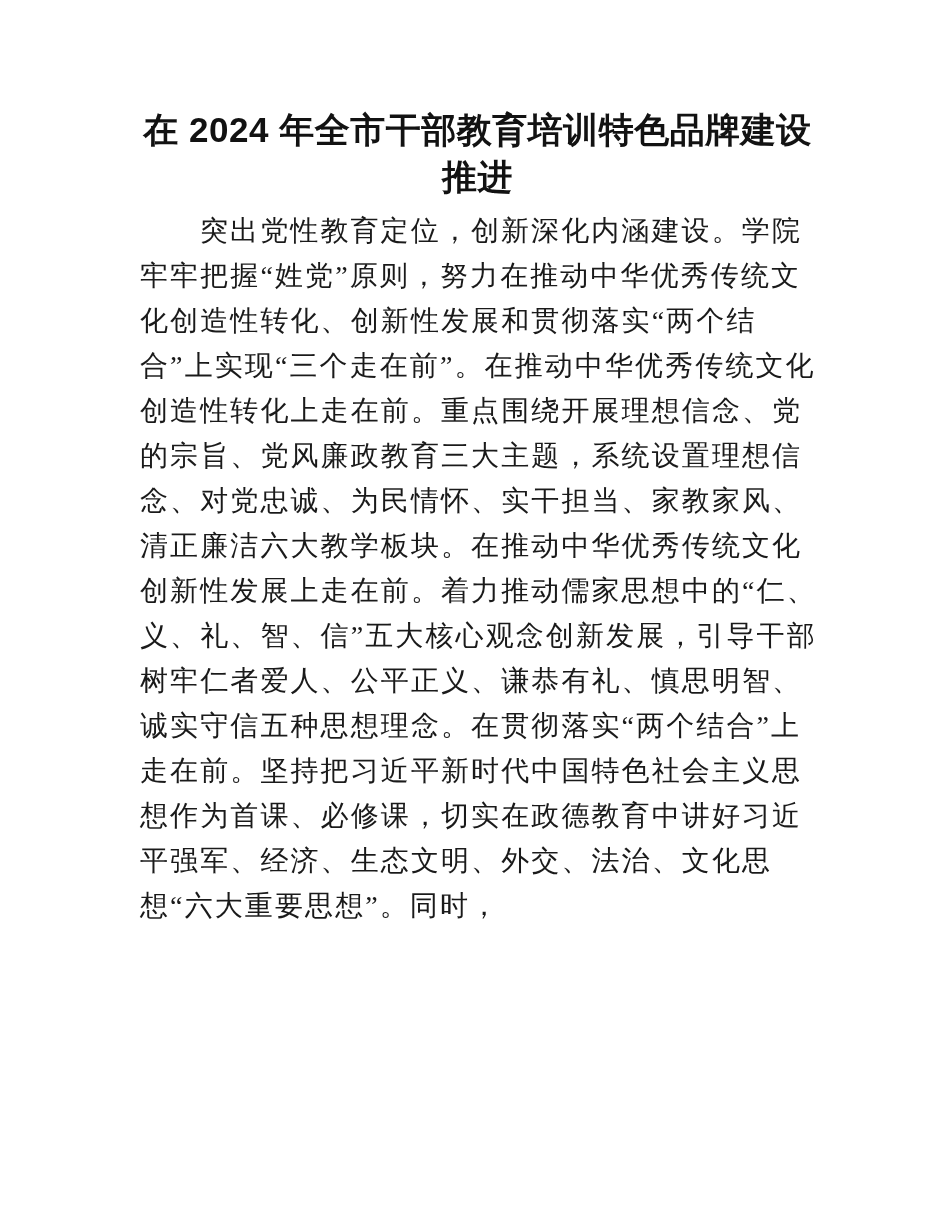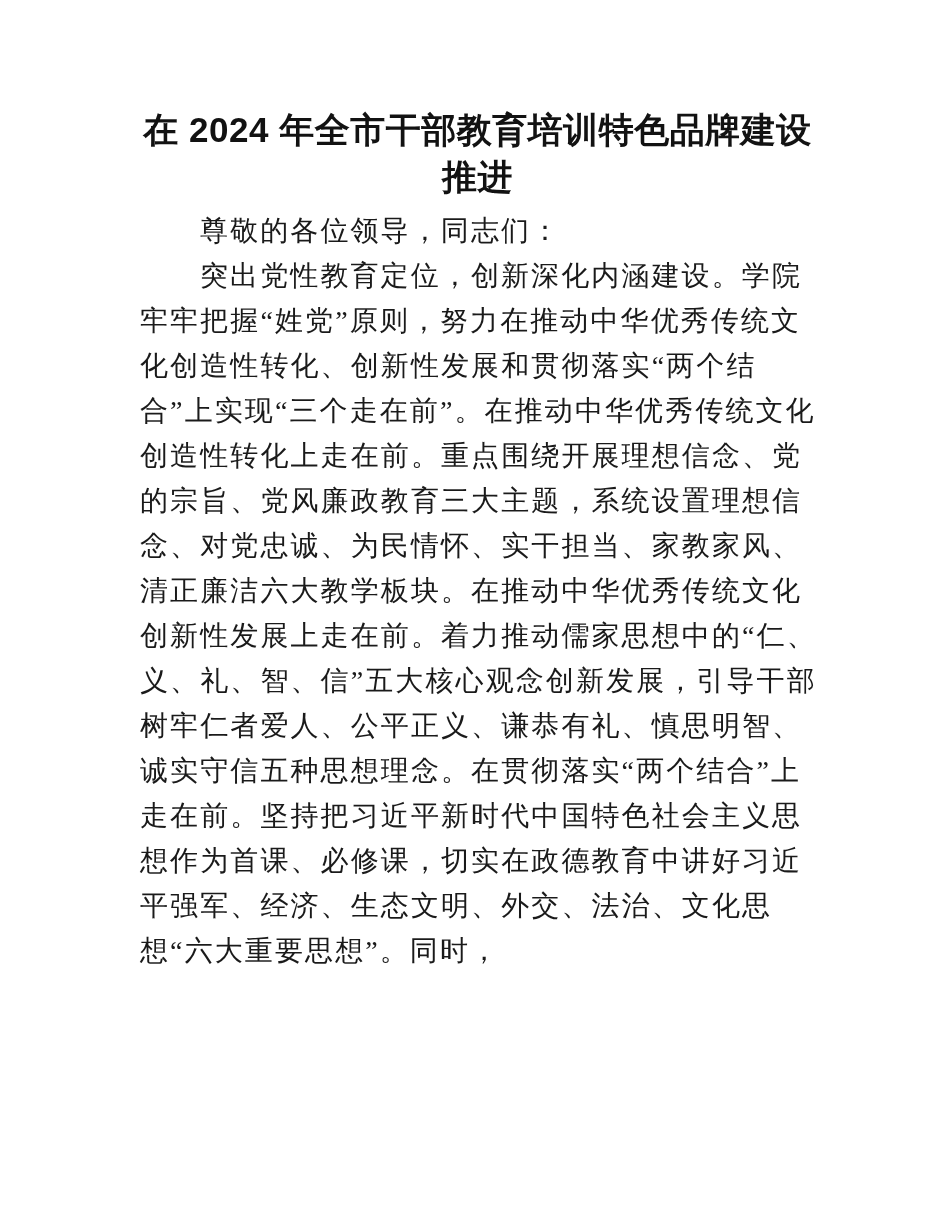--- a/index.html
+++ b/index.html
@@ -58,17 +58,16 @@
 </head>
 <body>
 
 <div class="page">
 
   <div class="doc-title">
     <div>在 2024 年全市干部教育培训特色品牌建设推进</div>
   </div>
 
   <div class="body-block">
-    <p class="para">尊敬的各位领导，同志们：</p>
     <p class="para">突出党性教育定位，创新深化内涵建设。学院牢牢把握“姓党”原则，努力在推动中华优秀传统文化创造性转化、创新性发展和贯彻落实“两个结合”上实现“三个走在前”。在推动中华优秀传统文化创造性转化上走在前。重点围绕开展理想信念、党的宗旨、党风廉政教育三大主题，系统设置理想信念、对党忠诚、为民情怀、实干担当、家教家风、清正廉洁六大教学板块。在推动中华优秀传统文化创新性发展上走在前。着力推动儒家思想中的“仁、义、礼、智、信”五大核心观念创新发展，引导干部树牢仁者爱人、公平正义、谦恭有礼、慎思明智、诚实守信五种思想理念。在贯彻落实“两个结合”上走在前。坚持把习近平新时代中国特色社会主义思想作为首课、必修课，切实在政德教育中讲好习近平强军、经济、生态文明、外交、法治、文化思想“六大重要思想”。同时，</p>
   </div>
 
 </div>
 
 </body></html>

